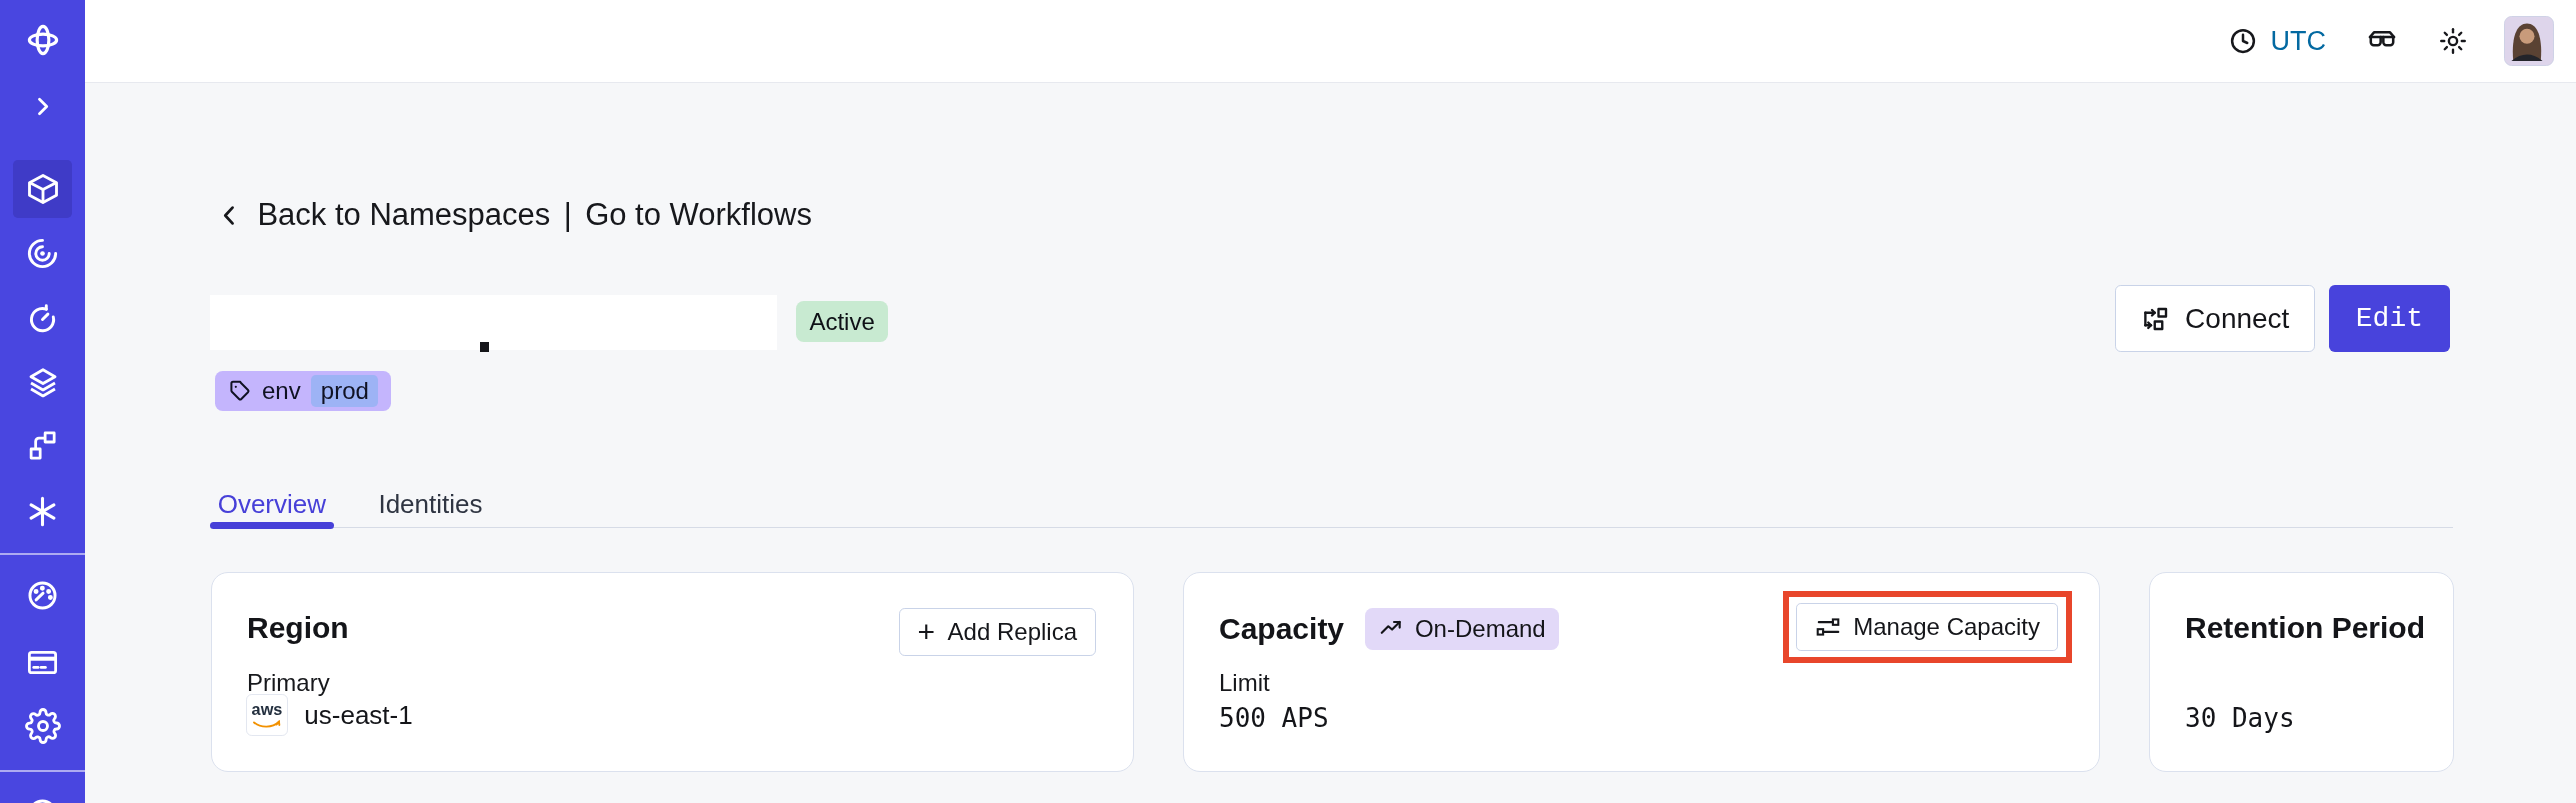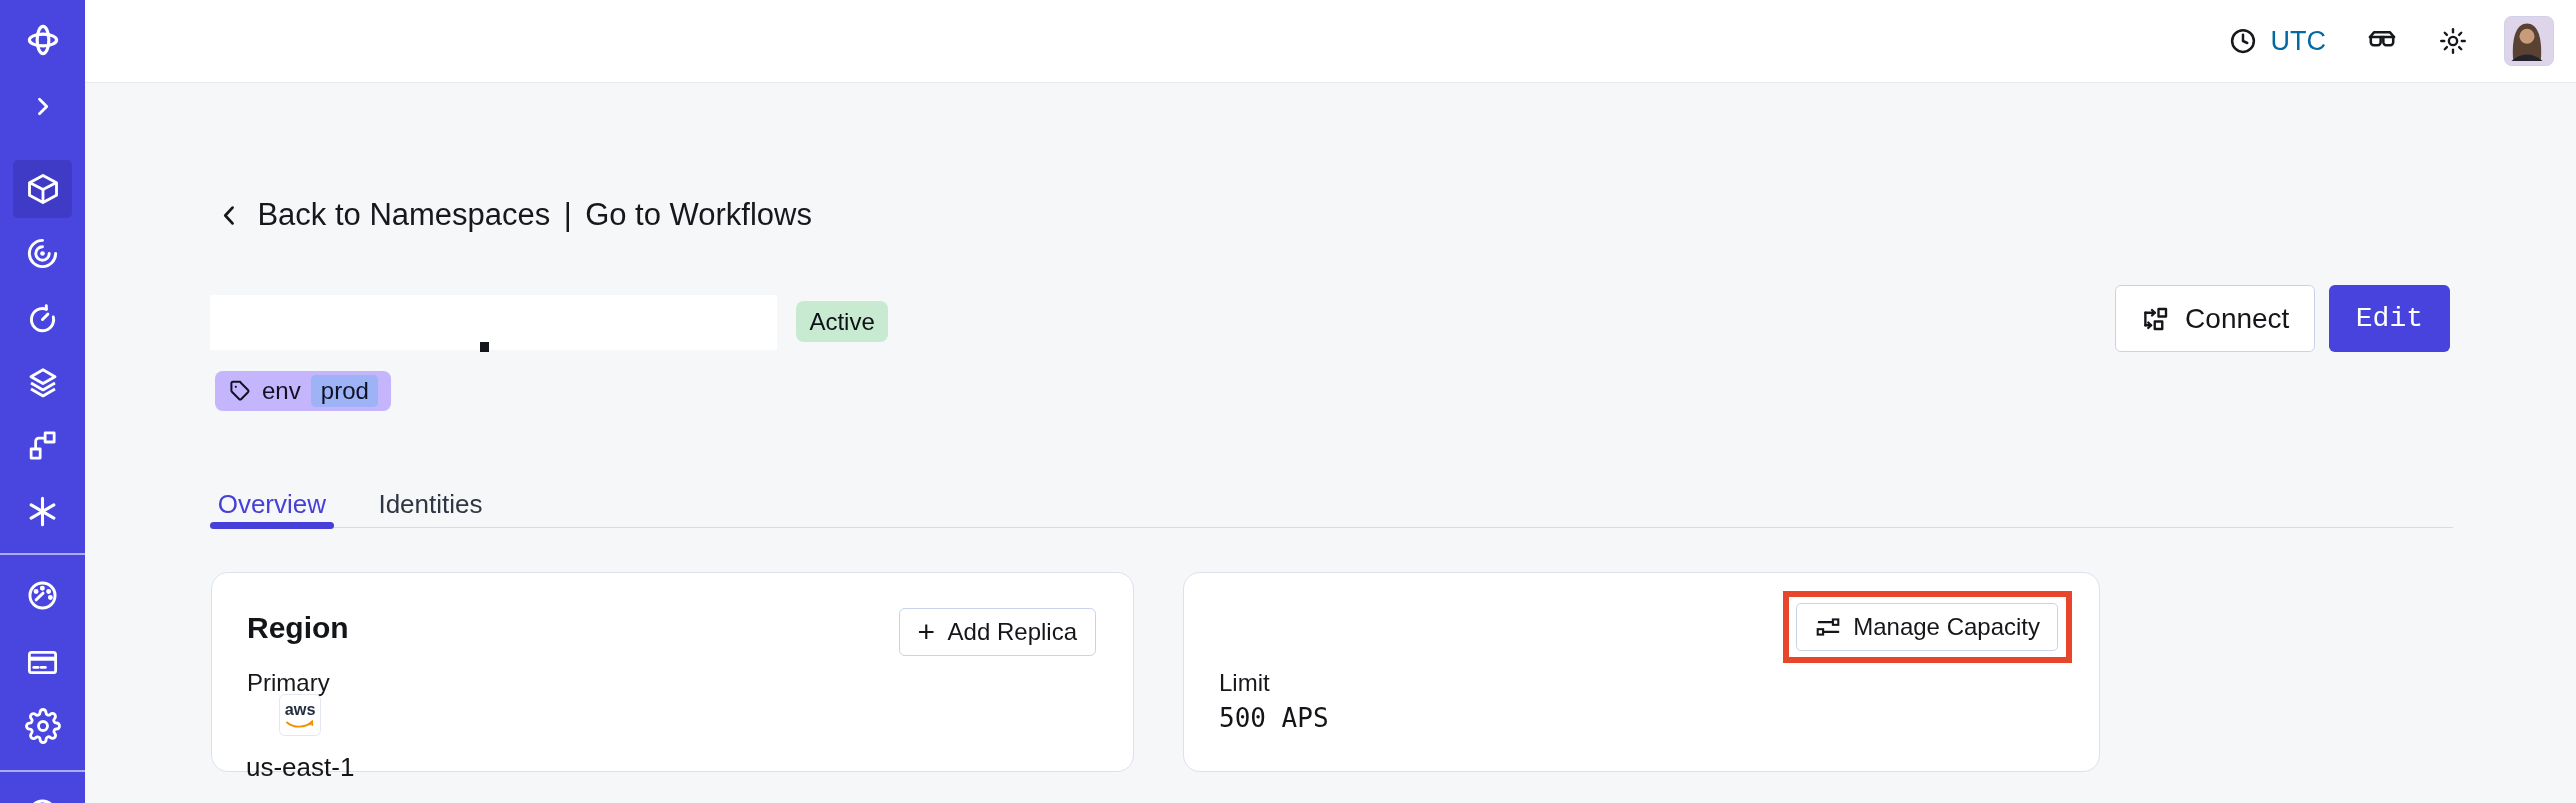--- a/index.html
+++ b/index.html
@@ -61,21 +61,21 @@
   .card.region{width:923px;}
   .card.capacity{width:917px;}
   .card.retention{width:305px;}
   .card-title{position:absolute;left:35px;top:38px;font-size:30px;font-weight:600;color:#141519;white-space:nowrap;}
   .cap-title-row{position:absolute;left:35px;top:35px;display:flex;align-items:center;gap:21px;}
   .cap-title-row .card-title{position:static;}
   .od-badge{height:42px;display:flex;align-items:center;gap:10.5px;padding:0 13.4px;
             background:#e2d9f8;border-radius:7.7px;font-size:24px;color:#141519;}
   .card-label{position:absolute;left:35px;top:96px;font-size:24px;color:#17181c;}
   .value-row{position:absolute;left:34px;top:121px;display:flex;align-items:center;gap:16.3px;
-             font-size:26px;color:#141519;flex-direction:column;}
+             font-size:26px;color:#141519;}
   .aws-badge{position:relative;width:42px;height:42px;border:1.9px solid #e3e7f0;border-radius:5.8px;
              background:#ffffff;box-sizing:border-box;display:flex;align-items:flex-start;justify-content:center;}
   .aws-text{font-size:16.3px;font-weight:700;color:#232f3e;margin-top:4.8px;letter-spacing:0;}
   .aws-swoosh{position:absolute;left:4.8px;bottom:5.8px;}
   .mono-value{position:absolute;left:35px;top:130px;font-family:"DejaVu Sans Mono",monospace;
               font-size:26px;color:#141519;}
   .add-btn{position:absolute;right:37px;top:35px;height:48px;display:flex;align-items:center;gap:12.5px;
            padding:0 18px;border:1.9px solid #c9d3e8;border-radius:5.8px;background:#ffffff;
            font-size:24px;color:#15161a;cursor:pointer;box-sizing:border-box;}
   .plus-glyph{font-size:30px;font-weight:300;line-height:1;}
@@ -277,31 +277,45 @@
           <svg class="aws-swoosh" width="29" height="9.6" viewBox="0 0 30 10" fill="none" stroke="#f29100" stroke-width="2" stroke-linecap="round">
             <path d="M2 2.5 C 9 8.5, 21 8.5, 28 1.8"></path>
             <path d="M25.6 4.6 L28 1.8 l0.4 3.4"></path>
           </svg>
         </span>
         <span>us-east-1</span>
       </div>
     </div>
 
     <div class="card capacity">
+      <div class="cap-title-row">
+        <div class="card-title">Capacity</div>
+        <div class="od-badge">
+          <svg width="26" height="26" viewBox="0 0 24 24" fill="none" stroke="#141519" stroke-width="2" stroke-linecap="round" stroke-linejoin="round">
+            <polyline points="3.5 15.5 9.5 9.5 13 12.5 20 5.5"></polyline>
+            <polyline points="14.8 5.5 20 5.5 20 10.7"></polyline>
+          </svg>
+          <span>On-Demand</span>
+        </div>
+      </div>
       <div class="annotation">
         <div class="manage-btn">
           <svg width="26" height="26" viewBox="0 0 24 24" fill="none" stroke="#15161a" stroke-width="1.9" stroke-linecap="round">
             <path d="M3.5 7.5 h13"></path>
             <rect x="16.5" y="5" width="5" height="5"></rect>
             <path d="M7.5 16.5 h14"></path>
             <rect x="2.5" y="14" width="5" height="5"></rect>
           </svg>
           <span>Manage Capacity</span>
         </div>
       </div>
       <div class="card-label">Limit</div>
       <div class="mono-value">500 APS</div>
     </div>
 
+    <div class="card retention">
+      <div class="card-title">Retention Period</div>
+      <div class="mono-value">30 Days</div>
+    </div>
 
   </div>
 </div>
 
 
 </body></html>

